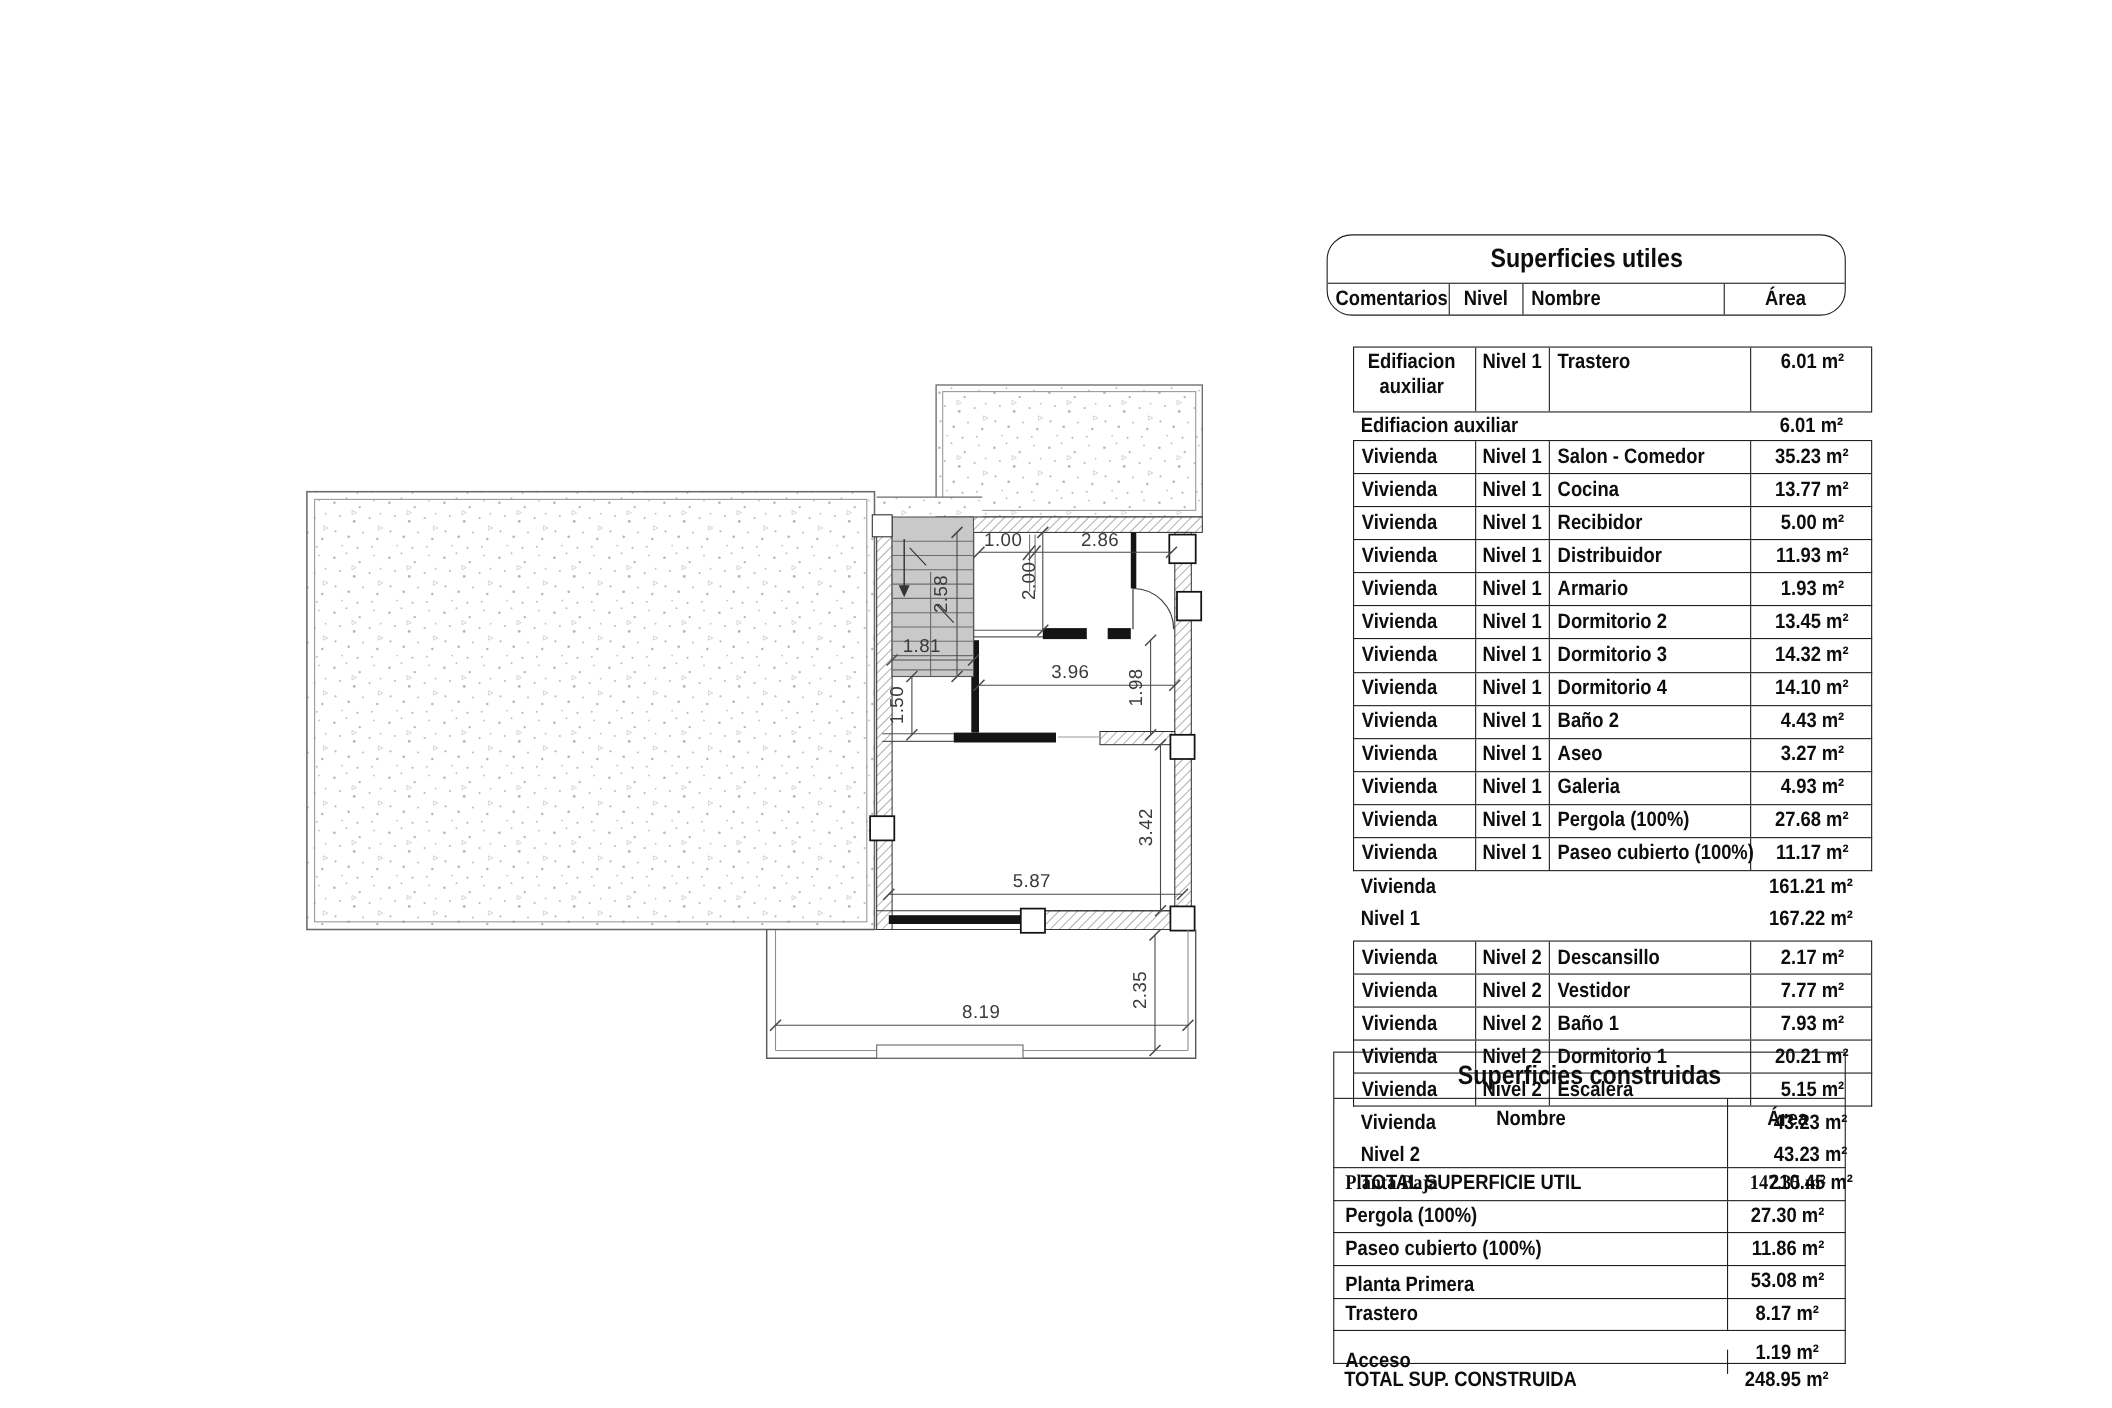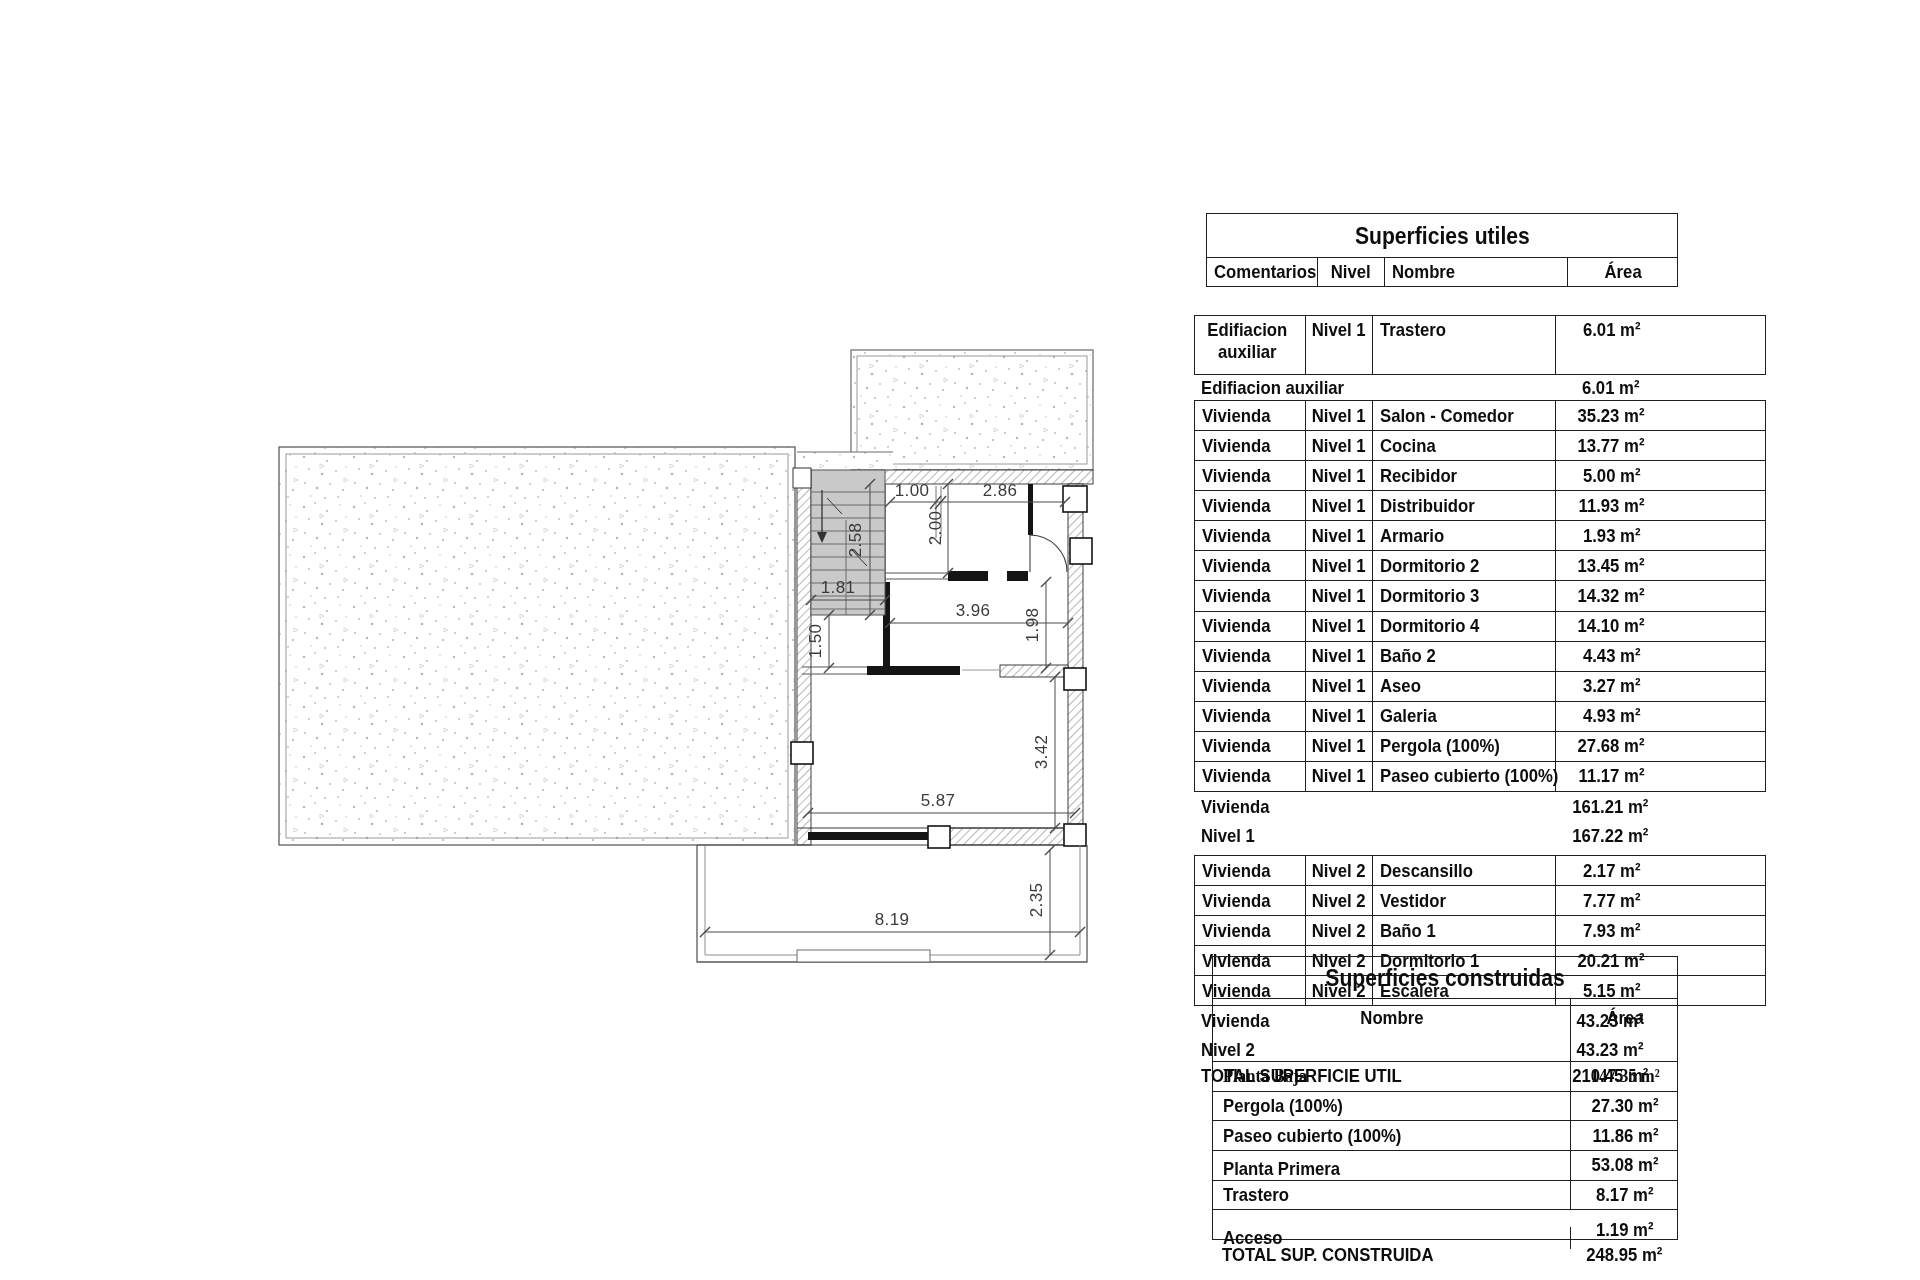--- a/index.html
+++ b/index.html
@@ -4,21 +4,21 @@
 <style>
   html,body{margin:0;padding:0;}
   body{
     width:1920px;height:1280px;position:relative;background:#ffffff;
     font-family:"Liberation Sans", sans-serif;color:#0d0d0d;overflow:hidden;
   }
   
   #plan-svg{position:absolute;left:0;top:0;width:1920px;height:1280px;}
   .dimtxt{font-family:"Liberation Sans",sans-serif;font-size:17px;fill:#3b3b3b;letter-spacing:.4px;}
   
-  .abs{position:absolute;box-sizing:border-box;}
+  .abs{position:absolute;box-sizing:border-box;border-radius:23px;}
   .tbl{font-weight:700;}
   .grid4{display:grid;grid-template-columns:111px 67px 183px 111px;text-align:center;}
   .grid2{display:grid;grid-template-columns:358px 108px;}
   .cell{display:flex;align-items:center;overflow:visible;white-space:nowrap;box-sizing:border-box;}
   .cl{padding-left:7px;justify-content:flex-start;}
   .cc{justify-content:center;}
   .vsep{border-right:1.5px solid #1f1f1f;}
   .brow{border-left:1.5px solid #1f1f1f;border-right:1.5px solid #1f1f1f;border-bottom:1.5px solid #1f1f1f;}
   .btop{border-top:1.5px solid #1f1f1f;}
   .fs19{font-size:19px;}
@@ -222,21 +222,21 @@
       </div>
     <div class="cell cl vsep fs19">
         <span class="cnd">Nombre</span>
       </div>
     <div class="cell cc fs19">
         <span class="cndc">Área</span>
       </div>
   </div>
 </div>
 
-<div class="abs tbl" style="left:1194px;top:315px;width:572px;">
+<div class="abs tbl" style="left:1230px;top:315px;width:472px;">
 
   <div class="grid4 brow btop" style="height:58px;">
     <div class="cell cl vsep fs19 topalign wrapcell">
         <span class="cnd wrapcell" style="white-space:normal;width:108px;">Edifiacion auxiliar</span>
       </div>
     <div class="cell cc vsep fs19 topalign">
         <span class="cndc">Nivel 1</span>
       </div>
     <div class="cell cl vsep fs19 topalign">
         <span class="cnd">Trastero</span>

